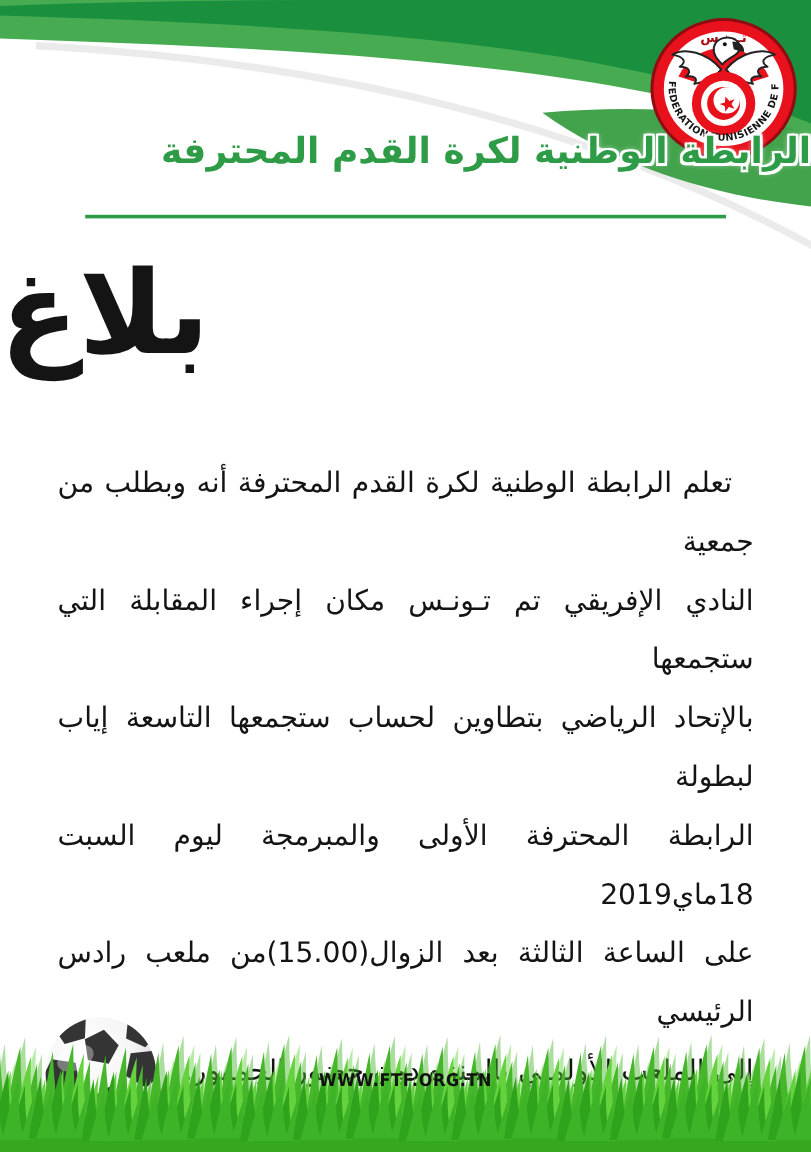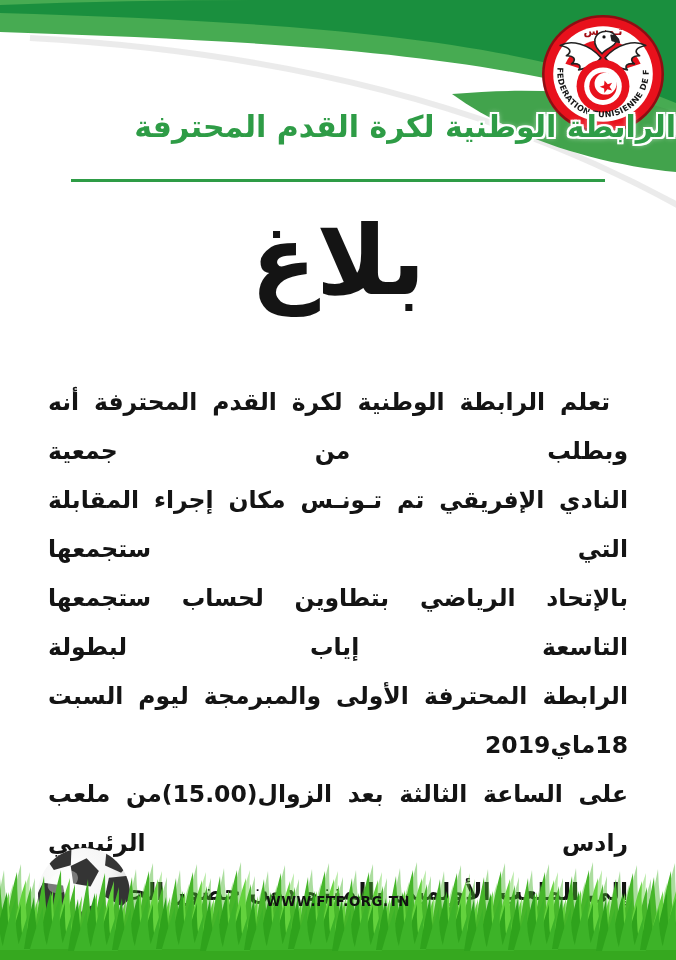--- a/index.html
+++ b/index.html
@@ -12,25 +12,25 @@
   .logo{position:absolute;top:13px;right:9px;width:128px;height:124px;}
 
   .league-title{position:absolute;top:109px;left:0;width:676px;text-align:right;
     direction:rtl;font-size:30px;font-weight:bold;color:#2e9c46;letter-spacing:0px;
     text-shadow:-2px -2px 0 #fff,2px -2px 0 #fff,-2px 2px 0 #fff,2px 2px 0 #fff,
                  0 -2px 0 #fff,0 2px 0 #fff,-2px 0 0 #fff,2px 0 0 #fff,0 0 6px #fff;}
   .title-underline{position:absolute;top:179px;left:71px;width:534px;height:3px;
     background:#2e9c46;box-shadow:0 0 2px #fff;}
 
   
-  .heading{position:absolute;top:186px;left:0;width:676px;text-align:center;direction:rtl;
+  .heading{position:absolute;top:186px;left:0;width:676px;text-align:left;direction:rtl;
     font-size:96px;line-height:150px;font-weight:bold;color:#141414;
     font-family:"DejaVu Serif","DejaVu Sans",serif;}
   .bodytext{position:absolute;top:378px;left:48px;width:580px;direction:rtl;
-    color:#141414;font-size:23.5px;line-height:49px;font-weight:bold;}
+    color:#141414;font-size:23.5px;line-height:49px;font-weight:normal;}
   .bline{text-align:justify;text-align-last:justify;white-space:normal;}
   .bline.first{text-indent:18px;}
   .bline.last{text-align-last:right;}
 
   
   .grass-back,.grass-front{position:absolute;left:0;bottom:0;width:676px;height:112px;}
   .grass-back{z-index:1}
   .ball{position:absolute;left:33px;top:843px;width:102px;height:102px;z-index:2;}
   .grass-front{z-index:3}
   .website{position:absolute;top:893px;left:0;width:676px;text-align:center;z-index:4;

